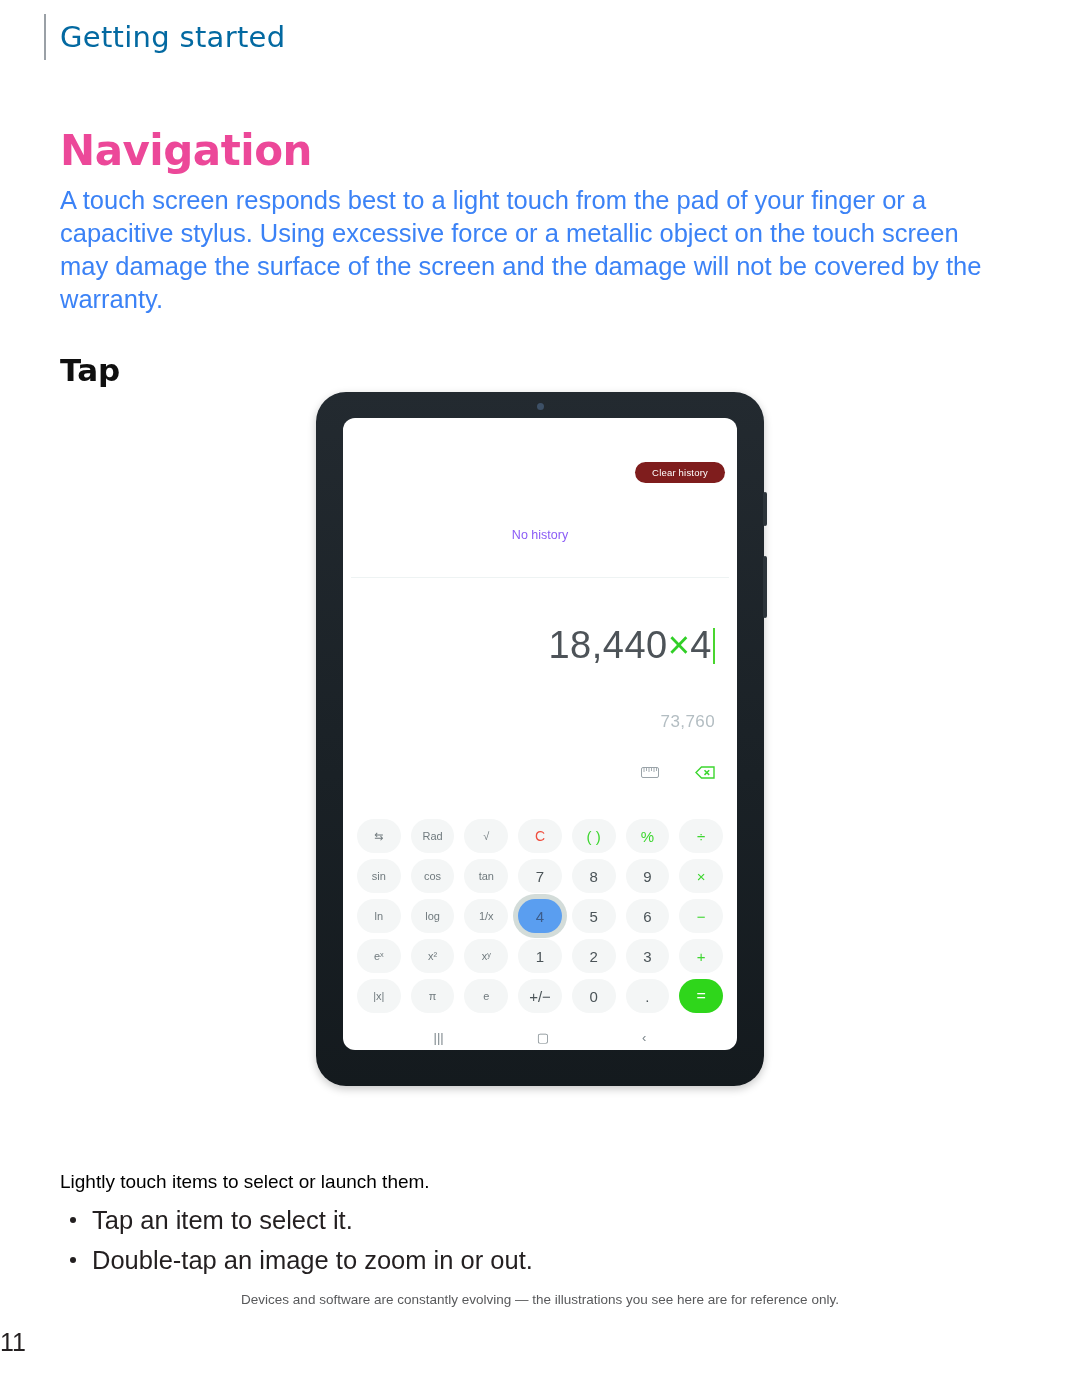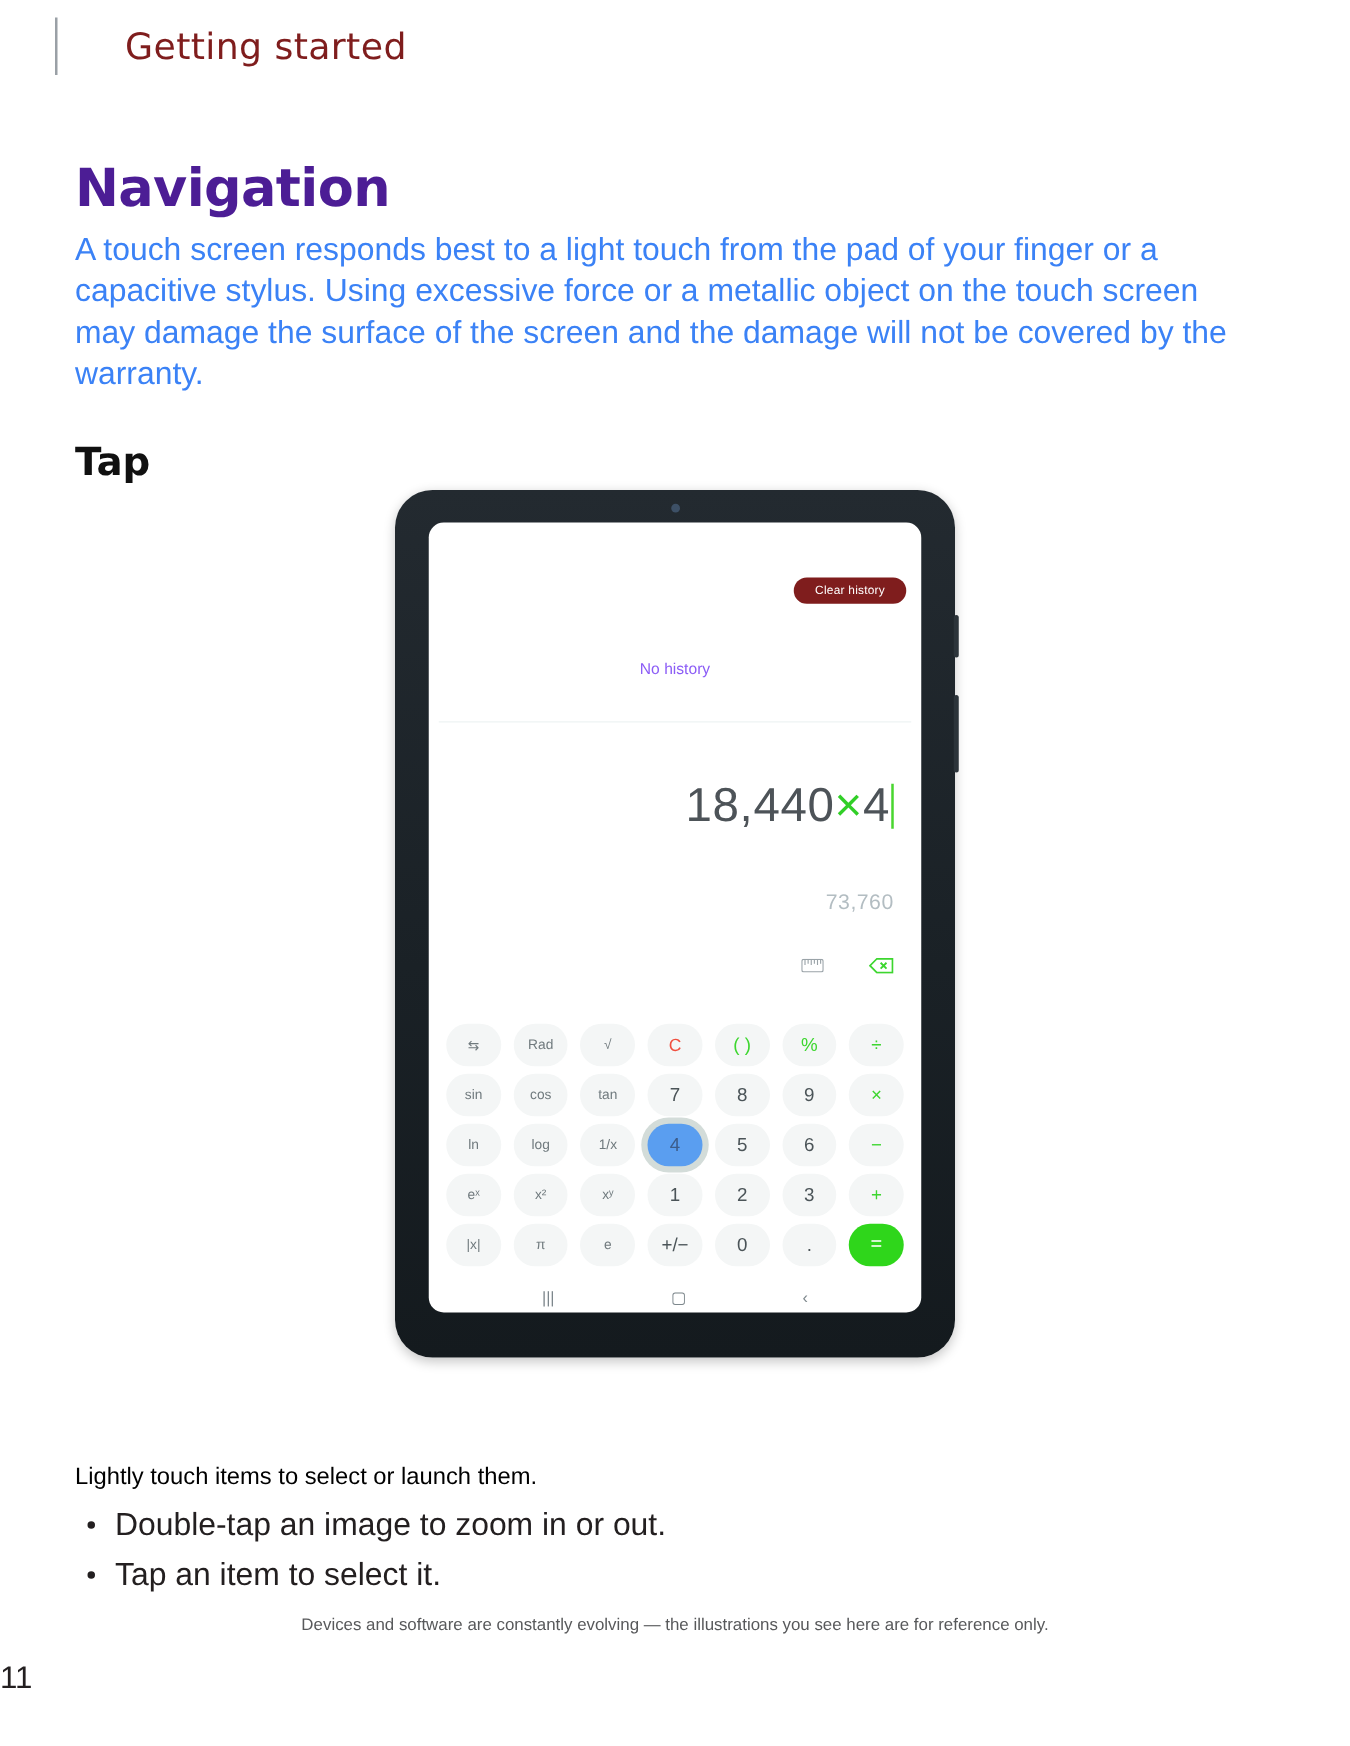--- a/index.html
+++ b/index.html
@@ -25,35 +25,34 @@
     height: 46px;
   }
   .header-rule {
     width: 2px;
     height: 46px;
     background: #9aa0a6;
     margin-right: 14px;
   }
   .header-text {
     font-size: 29px;
-    color: #7f1d1d;
+    color: #0369a1;
     font-weight: 400;
     letter-spacing: 0.3px;
     font-family: "DejaVu Sans", sans-serif;
-    margin-left: 40px;
   }
 
   
   .section-title {
     position: absolute;
     left: 60px;
     top: 98px;
     font-size: 42px;
     font-weight: 700;
-    color: #4c1d95;
+    color: #ec4899;
     letter-spacing: -0.5px;
     font-family: "DejaVu Sans", sans-serif;
   }
 
   
   .intro {
     position: absolute;
     left: 60px;
     top: 158px;
     width: 945px;
@@ -487,18 +486,18 @@
       <span class="nav-btn">|||</span>
       <span class="nav-btn">▢</span>
       <span class="nav-btn">‹</span>
     </div>
 
   </div>
 </div>
 
 <p class="closing-line">Lightly touch items to select or launch them.</p>
 <ul class="bullets">
+  <li><span class="dot"></span><span>Tap an item to select it.</span></li>
   <li><span class="dot"></span><span>Double-tap an image to zoom in or out.</span></li>
-  <li><span class="dot"></span><span>Tap an item to select it.</span></li>
 </ul>
 
 <div class="footer-note">Devices and software are constantly evolving — the illustrations you see here are for reference only.</div>
 <div class="page-number">11</div>
 
 </body></html>

